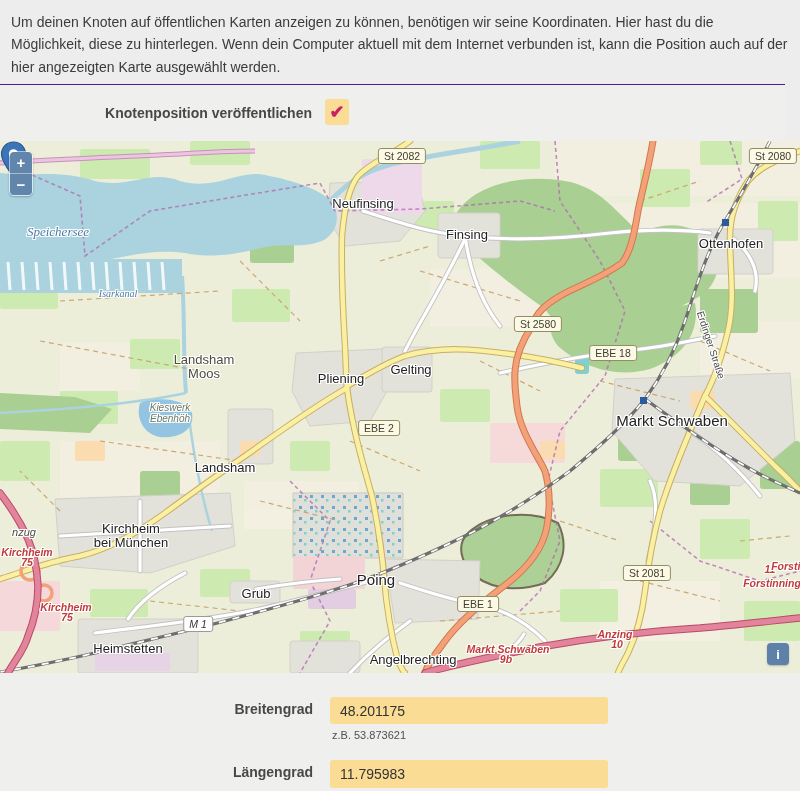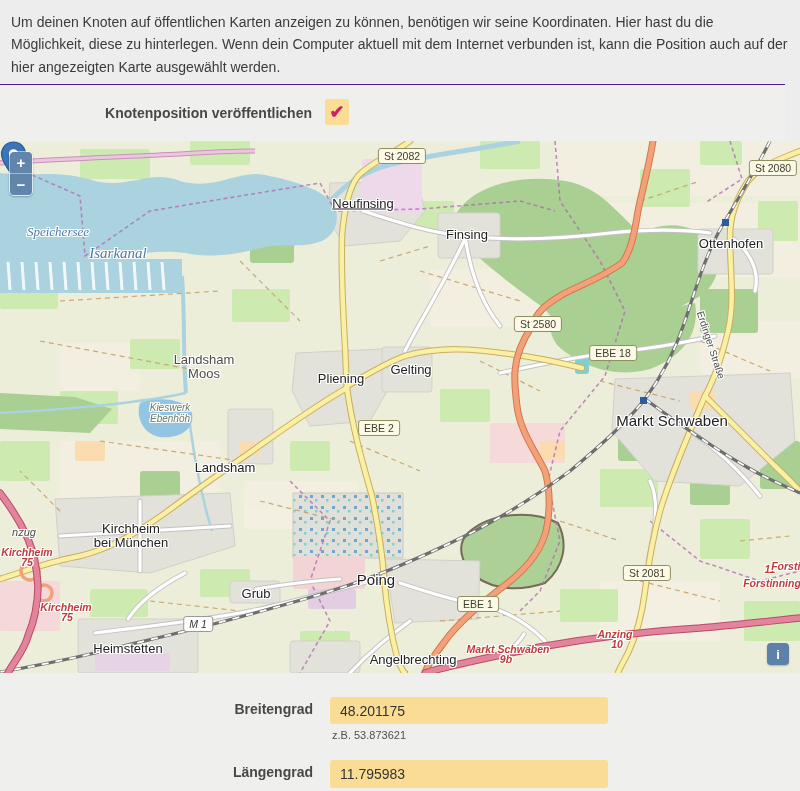--- a/index.html
+++ b/index.html
@@ -18,21 +18,21 @@
 
   
   .map{position:relative;width:800px;height:532px;overflow:hidden;background:#edeeda;}
   .map svg{position:absolute;left:0;top:0;}
 
   .maplabel{position:absolute;transform:translate(-50%,-50%);white-space:nowrap;font-size:13px;color:#222;
     text-shadow:-1px 0 0 #fff,1px 0 0 #fff,0 -1px 0 #fff,0 1px 0 #fff,-1px -1px 0 #fff,1px 1px 0 #fff,1px -1px 0 #fff,-1px 1px 0 #fff;
     pointer-events:none;}
   .maplabel.lg{font-size:15px;}
   .maplabel.water{color:#4d7ba6;font-style:italic;font-family:Liberation Serif, serif;}
-  .maplabel.sm{font-size:15px;}
+  .maplabel.sm{font-size:10px;margin-top:40px;}
   .maplabel.md{font-size:11px;}
   .maplabel.locality{color:#4c4c40;}
   .maplabel.site{color:#6b7b64;font-style:italic;font-size:10px;}
   .maplabel.exit{color:#c23b3b;font-style:italic;font-weight:bold;font-size:10.5px;}
   .maplabel.street{color:#474747;font-size:10px;transform:translate(-50%,-50%) rotate(72deg);}
 
   .badge{position:absolute;transform:translate(-50%,-50%);background:#fdf9e7;border:1px solid #8f8f63;color:#41412e;
          font-size:10.5px;padding:1px 5px;border-radius:3px;white-space:nowrap;pointer-events:none;}
   .badge.white{background:#ffffff;border-color:#9a9a9a;color:#333;font-style:italic;}
 
@@ -324,21 +324,21 @@
       <use href="#m2" class="mw"></use>
         <use href="#m2" class="mf"></use>
       <path d="M508,510 C515,505 520,500 524,493" class="cw"></path>
       <path d="M508,510 C515,505 520,500 524,493" class="cf"></path>
     </g>
   </svg>
 
   <div class="maplabel water" style="left:58px;top:91px;">Speichersee</div>
   <div class="maplabel water sm" style="left:118px;top:112px;">Isarkanal</div>
 
-  <div class="maplabel" style="left:363px;top:62px;text-decoration:underline;">Neufinsing</div>
+  <div class="maplabel" style="left:363px;top:62px;">Neufinsing</div>
   <div class="maplabel" style="left:467px;top:93px;">Finsing</div>
   <div class="maplabel" style="left:731px;top:102px;">Ottenhofen</div>
   <div class="maplabel" style="left:341px;top:237px;">Pliening</div>
   <div class="maplabel" style="left:398px;top:228px;margin-left:13px;">Gelting</div>
   <div class="maplabel" style="left:225px;top:326px;">Landsham</div>
   <div class="maplabel" style="left:256px;top:452px;">Grub</div>
   <div class="maplabel lg" style="left:376px;top:438px;">Poing</div>
   <div class="maplabel" style="left:128px;top:507px;">Heimstetten</div>
   <div class="maplabel" style="left:413px;top:518px;">Angelbrechting</div>
   <div class="maplabel lg" style="left:672px;top:279px;">Markt Schwaben</div>
@@ -357,21 +357,21 @@
   <div class="maplabel exit" style="left:67px;top:476px;">75</div>
   <div class="maplabel exit" style="left:615px;top:493px;">Anzing</div>
   <div class="maplabel exit" style="left:617px;top:503px;">10</div>
   <div class="maplabel exit" style="left:508px;top:508px;">Markt Schwaben</div>
   <div class="maplabel exit" style="left:506px;top:518px;">9b</div>
   <div class="maplabel exit" style="left:772px;top:442px;">Forstinning</div>
   <div class="maplabel exit" style="left:770px;top:428px;">11</div>
   <div class="maplabel exit" style="left:800px;top:425px;">Forstinning</div>
 
   <div class="badge" style="left:402px;top:15px;">St 2082</div>
-  <div class="badge" style="left:773px;top:15px;margin-top:12px;">St 2080</div>
+  <div class="badge" style="left:773px;top:15px;">St 2080</div>
   <div class="badge" style="left:538px;top:183px;">St 2580</div>
   <div class="badge" style="left:613px;top:212px;">EBE 18</div>
   <div class="badge" style="left:379px;top:287px;">EBE 2</div>
   <div class="badge" style="left:478px;top:463px;">EBE 1</div>
   <div class="badge" style="left:647px;top:432px;">St 2081</div>
   <div class="badge white" style="left:198px;top:483px;">M 1</div>
 
   <svg class="marker" viewBox="0 0 27 37">
     <path d="M13.5,1 C6.5,1 1.5,6.5 1.5,13 C1.5,21.5 13.5,35.5 13.5,35.5 C13.5,35.5 25.5,21.5 25.5,13 C25.5,6.5 20.5,1 13.5,1 Z" fill="#3b74b8" stroke="#2a5a92" stroke-width="1.2"></path>
     <circle cx="13.5" cy="12.8" r="4.6" fill="#ffffff"></circle>

